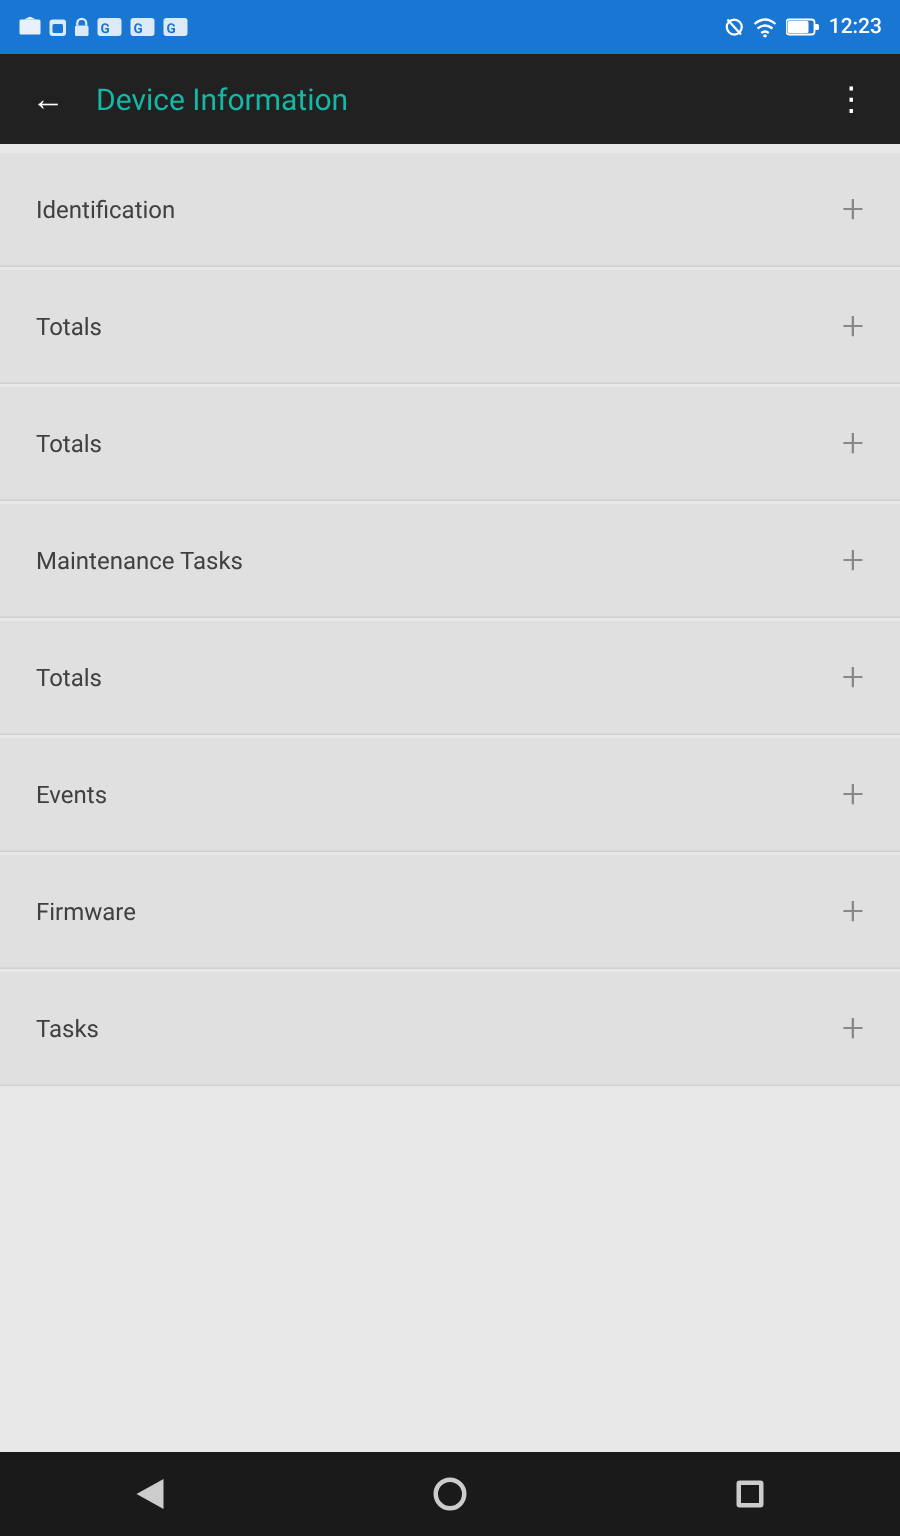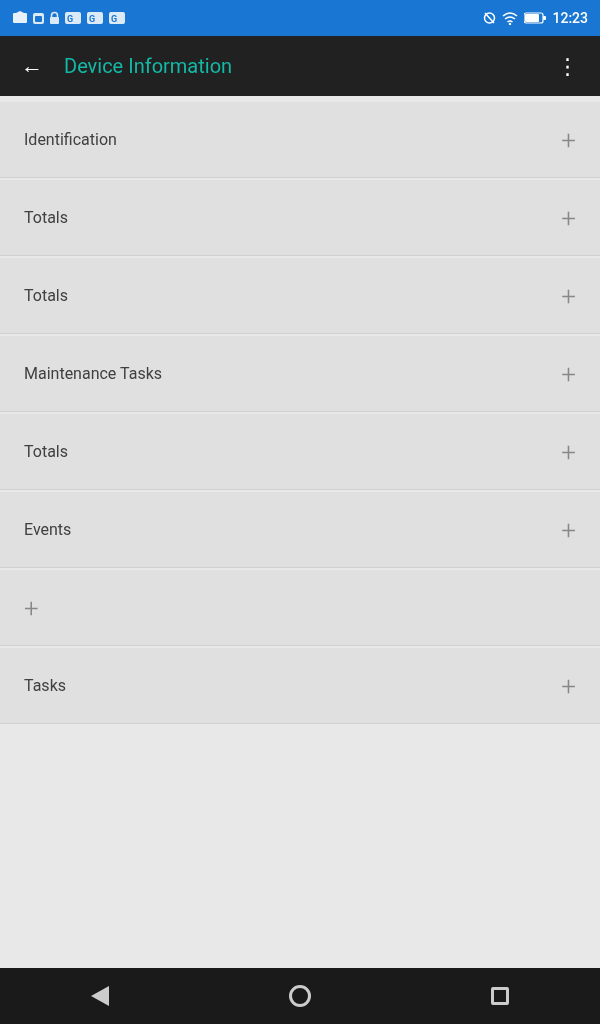--- a/index.html
+++ b/index.html
@@ -245,20 +245,21 @@
     </div>
     <div class="list-item">
       <span class="list-item-label">Totals</span>
       <span class="list-item-icon">+</span>
     </div>
     <div class="list-item">
       <span class="list-item-label">Events</span>
       <span class="list-item-icon">+</span>
     </div>
     <div class="list-item">
+      <span class="list-item-label">Firmware</span>
       <span class="list-item-icon">+</span>
     </div>
     <div class="list-item">
       <span class="list-item-label">Tasks</span>
       <span class="list-item-icon">+</span>
     </div>
   </div>
 
 <div class="nav-bar">
   <div class="nav-button">

